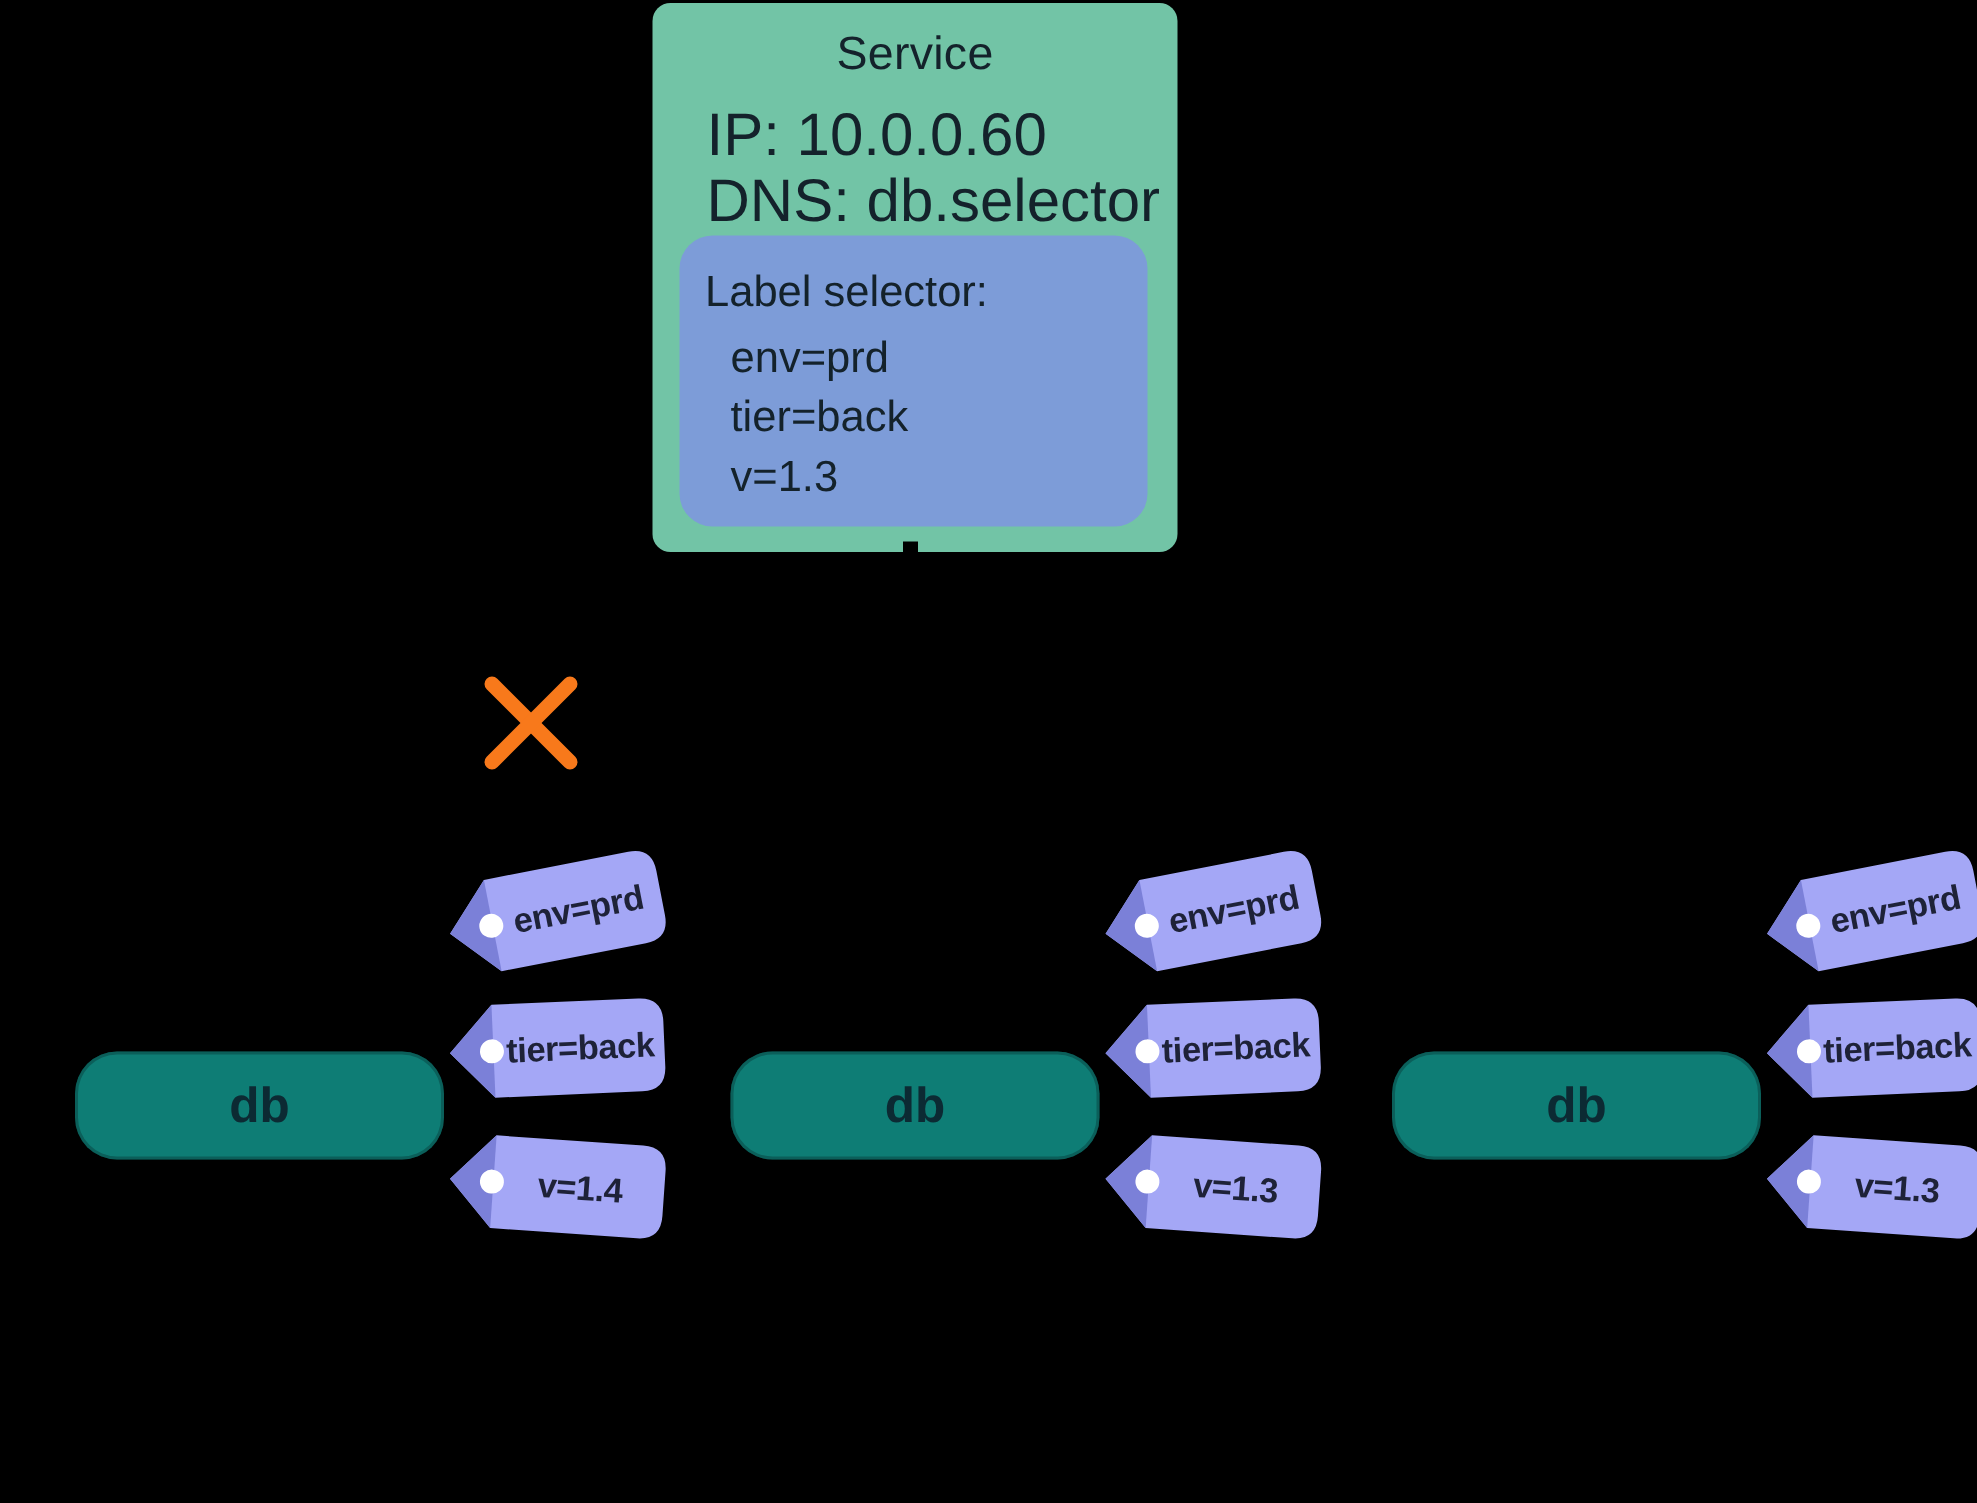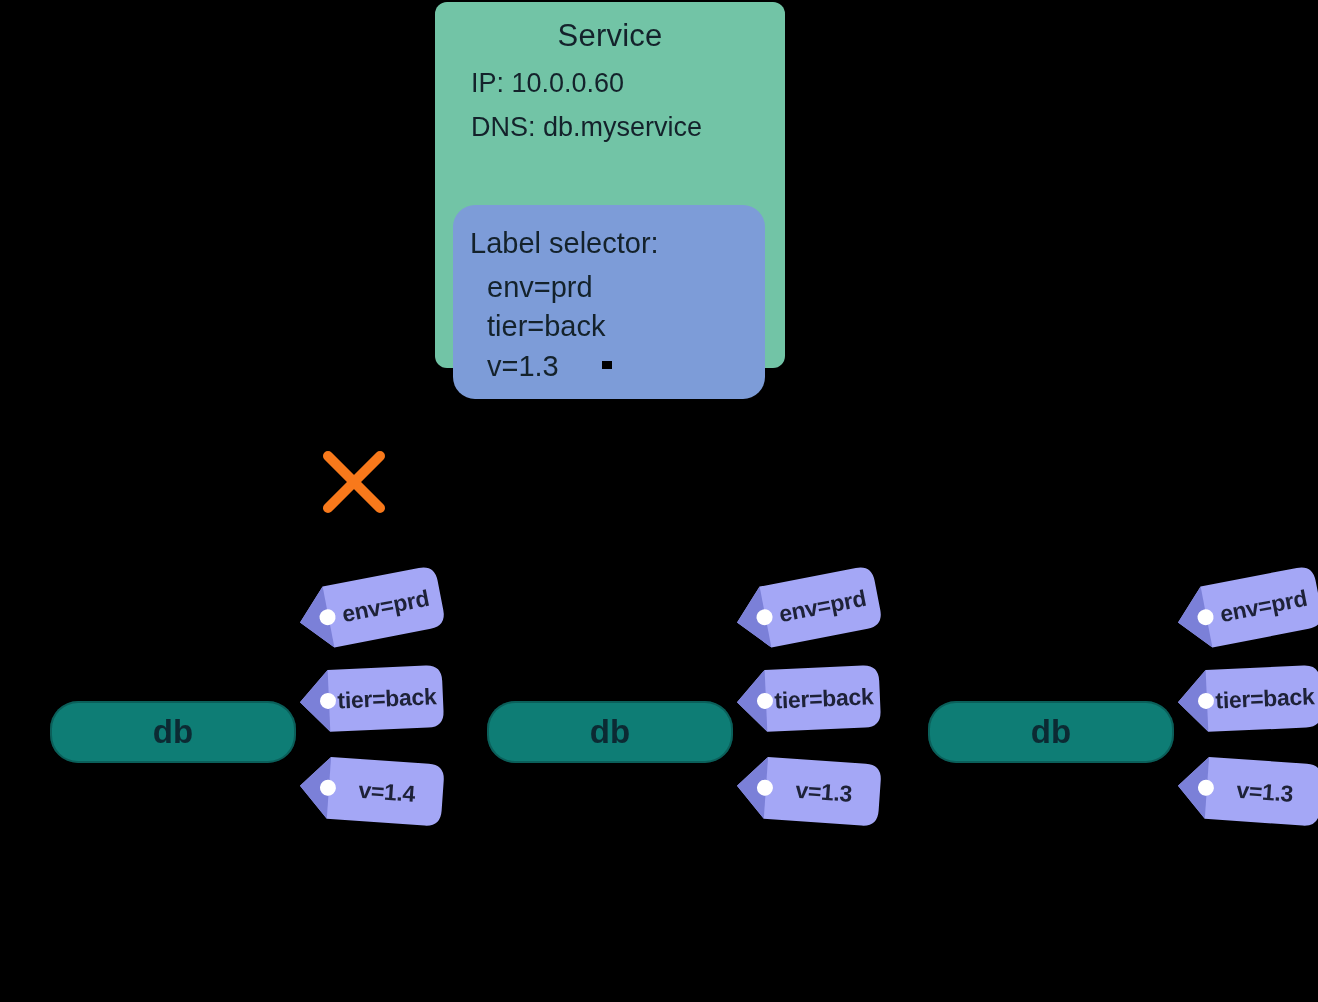--- a/index.html
+++ b/index.html
@@ -22,32 +22,31 @@
     color: #14222b;
   }
   .service-title {
     position: absolute;
     left: 0; top: 16px;
     width: 100%;
     text-align: center;
     font-size: 31px;
     letter-spacing: 0.2px;
   }
-  .service-line { position: absolute; left: 36px; font-size: 27px; white-space: nowrap; }
+  .service-line { position: absolute; left: 36px; font-size: 40px; white-space: nowrap; }
   .service-ip   { top: 66px; }
   .service-dns  { top: 110px; }
 
   .selector-box {
     position: absolute;
     left: 18px; top: 155px;
     width: 312px; height: 194px;
     background: #7d9cd8;
     border-radius: 22px;
     color: #14222b;
-    margin-top: 48px;
   }
   .selector-title { position: absolute; left: 17px; top: 22px; font-size: 29px; }
   .selector-rule  { position: absolute; left: 34px; font-size: 29px; }
   .rule-0 { top: 66px; }
   .rule-1 { top: 105px; }
   .rule-2 { top: 145px; }
 
   .connector-stub {
     position: absolute;
     left: 602px; top: 361px;
@@ -60,21 +59,21 @@
 
   
   .pod { position: absolute; top: 578px; width: 430px; height: 300px; }
   .pod-1 { left: 50px; }
   .pod-2 { left: 487px; }
   .pod-3 { left: 928px; }
 
   .db-box {
     position: absolute;
     left: 0; top: 123px;
-    width: 246px; height: 62px;
+    width: 246px; height: 72px;
     box-sizing: border-box;
     background: #0e7d75;
     border-radius: 28px;
     box-shadow: inset 0 0 0 2px rgba(5, 40, 40, 0.35);
     display: flex;
     align-items: center;
     justify-content: center;
     font-size: 33px;
     font-weight: 600;
     color: #0c2a33;
@@ -99,21 +98,21 @@
   }
 </style>
 </head>
 <body>
 
 <div class="stage">
 
   <div class="service-box">
     <div class="service-title">Service</div>
     <div class="service-line service-ip">IP: 10.0.0.60</div>
-    <div class="service-line service-dns">DNS: db.myservice</div>
+    <div class="service-line service-dns">DNS: db.selector</div>
 
     <div class="selector-box">
       <div class="selector-title">Label selector:</div>
       <div class="selector-rule rule-0">env=prd</div>
       <div class="selector-rule rule-1">tier=back</div>
       <div class="selector-rule rule-2">v=1.3</div>
     </div>
   </div>
 
   <div class="connector-stub"></div>

